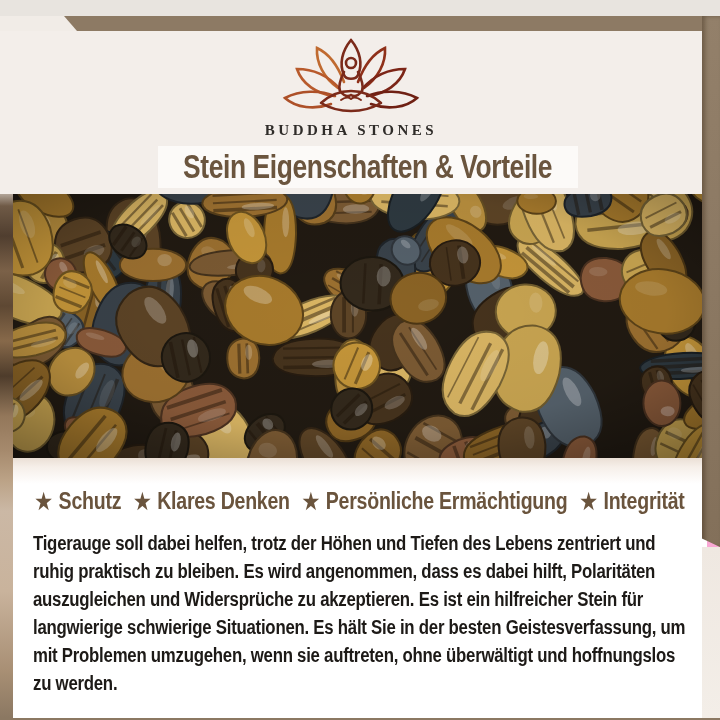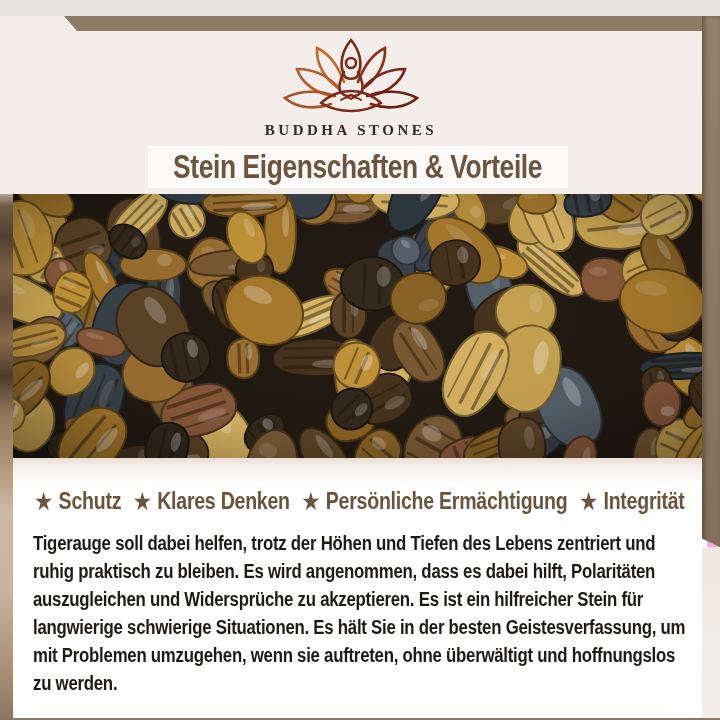--- a/index.html
+++ b/index.html
@@ -22,21 +22,21 @@
                  #5e4833 275px,#87694a 310px,#4e3c2b 345px,#93775a 385px,#a68a6d 420px,
                  #bca387 450px,#cbb8a5 480px,#c9b39c 560px,#a88f74 640px,#8b7862 687px);}
   .bottom-band{position:absolute;left:0;top:702px;width:720px;height:18px;background:#8b7862;}
 
   
   .header{position:absolute;left:0;top:15px;width:702px;height:163px;background:#f3eeea;}
   .logo{position:absolute;left:50%;top:5px;transform:translateX(-50%);}
   .brand-name{position:absolute;left:0;top:91px;width:100%;text-align:center;
               font-family:"Liberation Serif",serif;font-size:15px;font-weight:600;
               letter-spacing:3.5px;color:#2f2c29;}
-  .title-strip{position:absolute;left:148px;top:115px;width:420px;height:42px;
+  .title-strip{position:absolute;left:158px;top:115px;width:420px;height:42px;
                background:#fcfaf8;display:flex;align-items:center;justify-content:center;}
   .page-title{font-size:33px;font-weight:700;color:#6b553e;white-space:nowrap;
               transform:scaleX(.8);transform-origin:center;letter-spacing:-.5px;}
 
   
   .photo{position:absolute;left:13px;top:178px;width:690px;height:264px;overflow:hidden;
          box-shadow:inset 0 2px 4px rgba(0,0,0,.45);}
   .photo svg{display:block;}
   .stone-banner{position:absolute;left:13px;top:405px;width:219px;height:37px;
                 background:rgba(122,93,64,.97);

